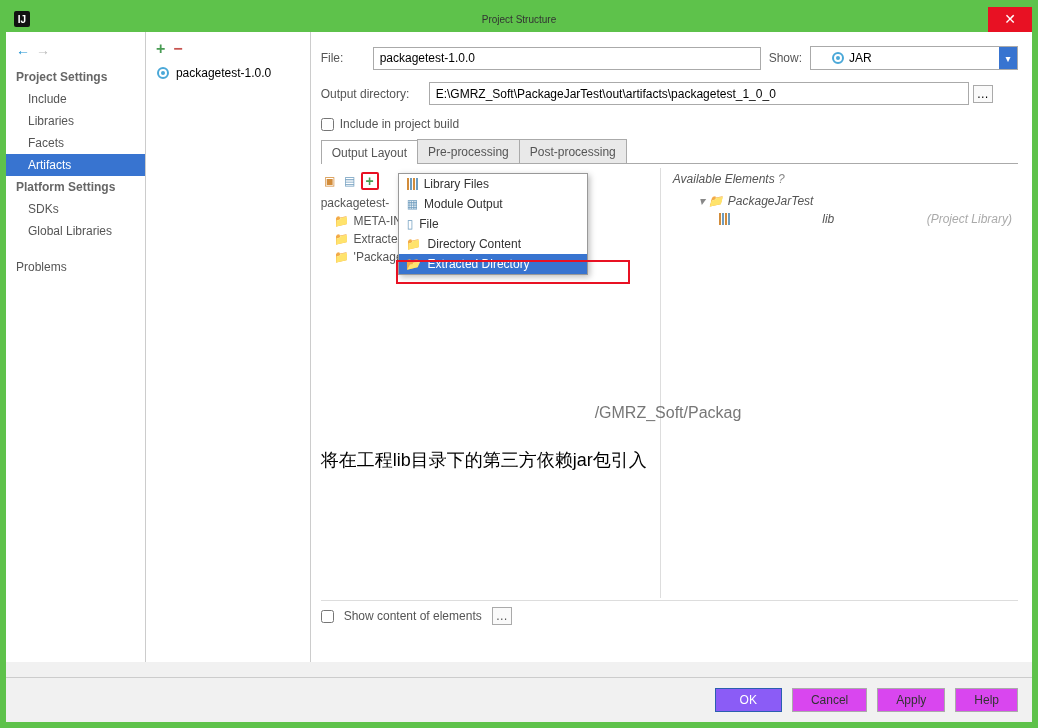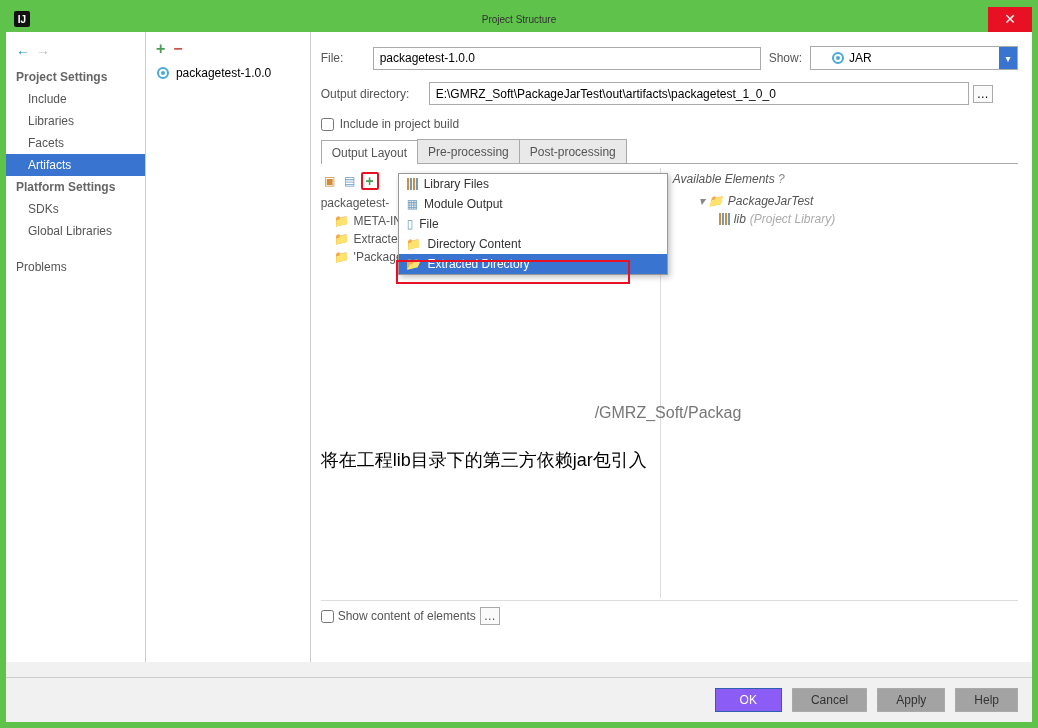--- a/index.html
+++ b/index.html
@@ -38,37 +38,37 @@
 .tab { padding: 5px 10px 4px; border: 1px solid #aaa; border-bottom: none; background: #e9e9e9; color: #555; margin-right: -1px; }
 .tab.active { background: #fff; position: relative; top: 1px; }
 .layout-area { display: flex; gap: 6px; height: 430px; }
 .layout-left { flex: 1; border-right: 1px solid #ddd; position: relative; }
 .layout-toolbar { display: flex; gap: 2px; padding: 4px 0; align-items: center; }
 .tool-ico { width: 18px; height: 18px; display: flex; align-items: center; justify-content: center; font-size: 12px; }
 .plus-box { border: 2px solid #e81123; border-radius: 2px; padding: 0 2px; }
 .tree-item { display: flex; align-items: center; gap: 4px; padding: 2px 0; color: #555; }
 .tree-item.indent { padding-left: 14px; }
 .folder-ico { color: #6e9cbe; font-size: 12px; }
-.popup-menu { position: absolute; top: 5px; left: 77px; width: 270px; background: #fff; border: 1px solid #999; box-shadow: 2px 2px 6px rgba(0,0,0,0.25); z-index: 10; }
+.popup-menu { position: absolute; top: 5px; left: 77px; width: 190px; background: #fff; border: 1px solid #999; box-shadow: 2px 2px 6px rgba(0,0,0,0.25); z-index: 10; }
 .menu-item { display: flex; align-items: center; gap: 6px; padding: 3px 8px; color: #333; }
 .menu-item.selected { background: #3874d0; color: #fff; }
 .menu-highlight { border: 2px solid #e81123; position: absolute; top: 86px; left: -3px; width: 234px; height: 24px; pointer-events: none; }
 .layout-right { flex: 1; padding: 4px 6px; font-style: italic; }
 .avail-header { color: #555; }
 .q-mark { color: #888; }
 .avail-tree { margin-top: 6px; }
 .avail-item { display: flex; align-items: center; gap: 4px; padding: 2px 0; color: #555; }
 .avail-item.indent { padding-left: 26px; }
-.avail-item.indent2 { padding-left: 46px; }
+.avail-item.indent2 { padding-left: 46px; justify-content: space-between; }
 .lib-sub { color: #aaa; }
 .annotation { position: absolute; top: 280px; left: 0px; color: #000000; font-size: 18px; font-family: "Microsoft YaHei", sans-serif; }
-.show-row { display: flex; align-items: center; gap: 4px; padding: 6px 0 0; border-top: 1px solid #ddd; color: #555; margin-top: 2px; }
+.show-row { display: flex; align-items: center; gap: 10px; padding: 6px 0 0; border-top: 1px solid #ddd; color: #555; margin-top: 2px; }
 .dots-btn { border: 1px solid #aaa; width: 20px; height: 18px; display: flex; align-items: center; justify-content: center; background: #fafafa; }
 .button-bar { position: absolute; bottom: 0; left: 0; right: 0; padding: 10px 14px; display: flex; justify-content: flex-end; gap: 10px; background: #f1f1f1; border-top: 1px solid #ccc; }
-.btn { padding: 0 18px; border: 1px solid #aaa; background: #a3a3a3; color: #333; cursor: pointer; }
+.btn { padding: 0 18px; border: 1px solid #aaa; background: #d946ef; color: #333; cursor: pointer; }
 .btn.primary { background: #8b5cf6; color: #fff; border-color: #2b5faf; padding: 4px 24px; }
 .clipped { color: #777; position: absolute; top: 236px; left: 274px; font-size: 16px; }
 .lib-stripes { display: inline-flex; gap: 1px; }
 .lib-stripes span { width: 2px; height: 12px; background: #6e9cbe; display: inline-block; }
 .lib-stripes span:nth-child(odd) { background: #d28c3a; }
 </style>
 </head>
 <body>
 
 <div class="window">

